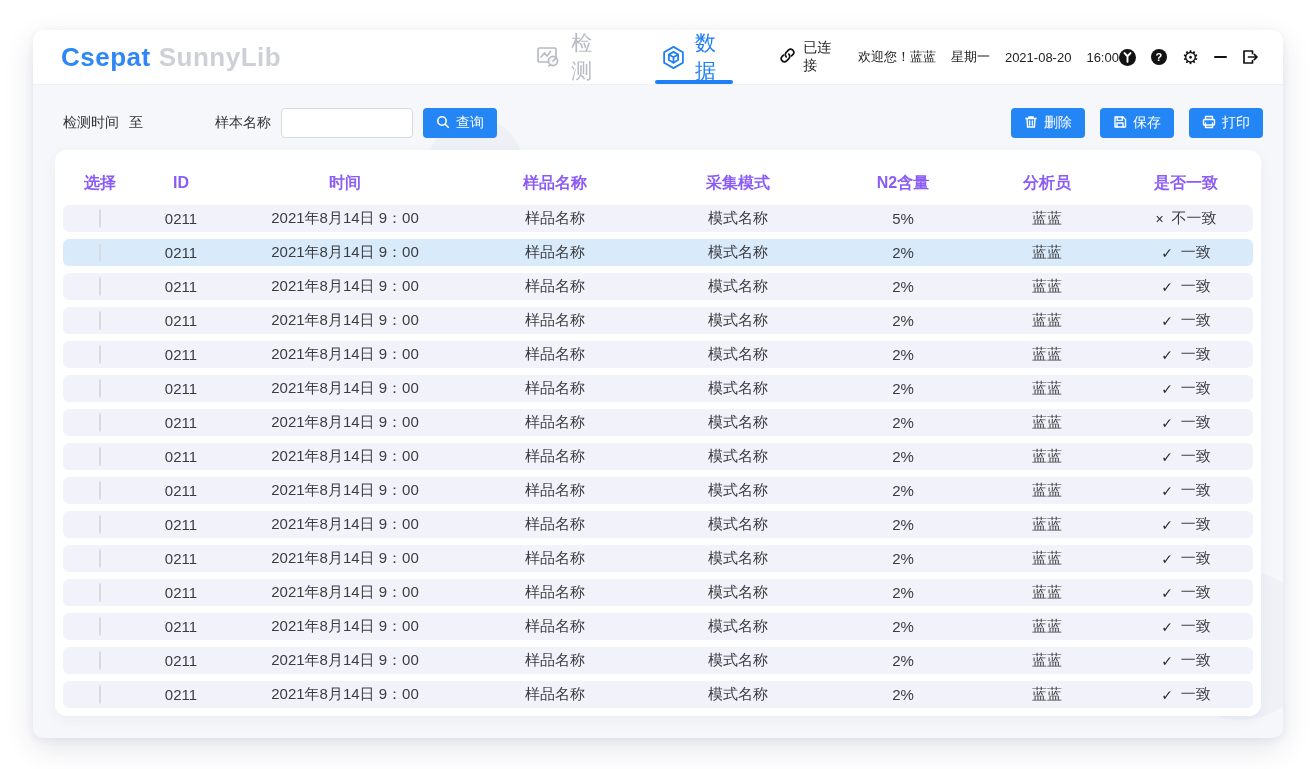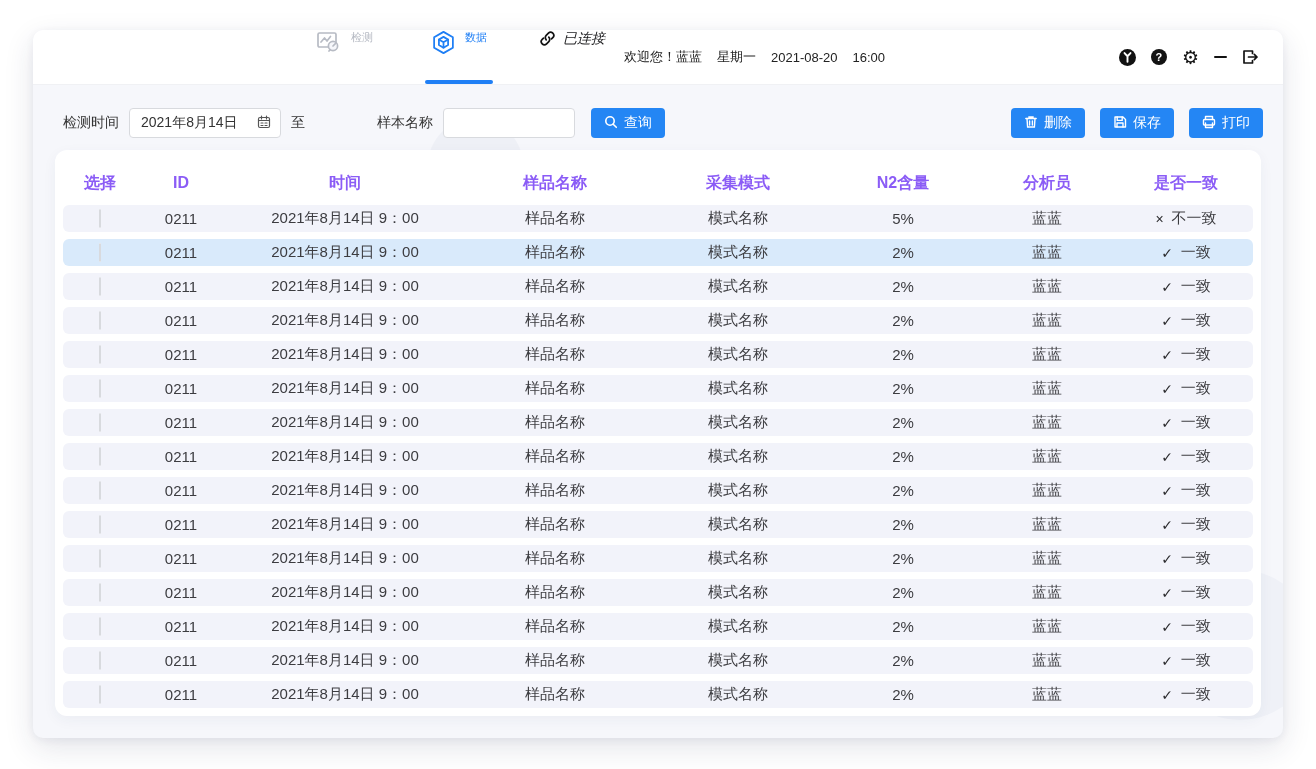--- a/index.html
+++ b/index.html
@@ -16,29 +16,29 @@
   .app-header {
     position:relative; z-index:3; height:55px; background:#ffffff;
     display:flex; align-items:stretch; padding:0 24px 0 28px;
     border-bottom:1px solid #f0f1f4;
   }
   .logo { display:flex; align-items:center; gap:8px; font-size:26px; font-weight:bold; letter-spacing:.5px; }
   .logo .primary { color:#2e86f7; }
   .logo .secondary { color:#cdd0d6; font-weight:600; }
 
   .main-nav { display:flex; align-items:stretch; gap:58px; margin-left:255px; }
-  .nav-item { display:flex; align-items:flex-start; gap:9px; font-size:11px; color:#b7bbc4; cursor:pointer; position:relative; }
+  .nav-item { display:flex; align-items:center; gap:9px; font-size:21px; color:#b7bbc4; cursor:pointer; position:relative; }
   .nav-item .nav-ico { display:flex; }
   .nav-item.active { color:#1f7ff5; }
   .nav-item.active::after {
     content:""; position:absolute; left:-6px; right:-6px; bottom:0; height:4px;
     background:#1f7ff5; border-radius:2px;
   }
 
-  .connection { display:flex; gap:7px; margin-left:52px; font-size:14px; color:#1c1c1e;font-style:italic; }
+  .connection { display:flex; align-items:center; gap:7px; margin-left:52px; font-size:14px; color:#1c1c1e; }
 
   .welcome-block { display:flex; align-items:center; gap:15px; margin-left:19px; font-size:13px; color:#222; white-space:nowrap; }
 
   .win-icons { display:flex; align-items:center; gap:15px; margin-left:auto; }
   .win-icons .wi { display:flex; align-items:center; justify-content:center; cursor:pointer; }
   .circle-glyph {
     width:16px; height:16px; border-radius:50%; background:#121212; color:#fff;
     font-size:11px; font-weight:bold; display:flex; align-items:center; justify-content:center;
   }
   .gear-glyph { font-size:19px; color:#121212; line-height:1; font-family:"DejaVu Sans",sans-serif; }
@@ -66,21 +66,21 @@
   .text-input {
     width:132px; height:30px; margin-left:10px; padding:0 8px;
     background:#fff; border:1px solid #d8dade; border-radius:4px; font-size:14px; color:#333;
   }
   .btn {
     display:flex; align-items:center; justify-content:center; gap:6px;
     height:30px; padding:0 13px; background:#2486f4; color:#fff;
     border:none; border-radius:4px; font-size:14px; cursor:pointer;
     font-family:"Liberation Sans","DejaVu Sans",sans-serif;
   }
-  .query-btn { margin-left:16px;align-items:center; }
+  .query-btn { margin-left:10px;align-items:center; }
   .action-group { display:flex; gap:15px; margin-left:auto; }
 
   
   .table-card {
     position:relative; z-index:1;
     margin:12px 22px 0 22px; height:566px;
     background:#ffffff; border-radius:12px;
     box-shadow:0 4px 14px rgba(40,50,90,.05);
     padding:14px 8px 0 8px;
   }
@@ -103,20 +103,24 @@
   }
   .status-cell { display:flex; align-items:center; justify-content:center; gap:8px; }
   .status-icon { font-size:14px; color:#2b2b2e; }
 </style>
 </head>
 <body>
 
 <div class="app-window">
 
   <div class="app-header">
+    <div class="logo">
+      <span class="primary">Csepat</span>
+      <span class="secondary">SunnyLib</span>
+    </div>
 
     <div class="main-nav">
       <div class="nav-item">
         <span class="nav-ico">
           <svg width="26" height="24" viewBox="0 0 26 24" fill="none" stroke="#b7bbc4" stroke-width="1.7" stroke-linecap="round" stroke-linejoin="round">
             <rect x="2" y="3" width="18" height="14" rx="1.5"></rect>
             <path d="M5 12 l3.5-4 2.5 3 3.5-4.5"></path>
             <circle cx="17" cy="16" r="4.6" fill="#f6f7fb"></circle>
             <path d="M17 16 l2.6-2.6"></path>
             <path d="M13 21 l1.2-1.4"></path>
@@ -177,30 +181,20 @@
       </span>
     </div>
   </div>
 
   <div class="deco-circle deco-1"></div>
   <div class="deco-circle deco-2"></div>
 
   <div class="filter-bar">
     <span class="filter-label">检测时间</span>
 
-    <div class="date-input">
-      <span>2021年8月14日</span>
-      <span>
-        <svg width="14" height="14" viewBox="0 0 14 14" fill="none" stroke="#555" stroke-width="1.2" stroke-linecap="round">
-          <rect x="1.5" y="2.5" width="11" height="10" rx="1.5"></rect>
-          <path d="M4.5 1 v3 M9.5 1 v3 M1.5 5.5 h11"></path>
-          <path d="M4 8 h2 M8 8 h2 M4 10.5 h2 M8 10.5 h2"></path>
-        </svg>
-      </span>
-    </div>
 
     <span class="to-label">至</span>
 
 
     <span class="filter-label sample-label">样本名称</span>
     <input class="text-input" type="text" value="" style="">
 
     <button class="btn query-btn">
       <span>
         <svg width="14" height="14" viewBox="0 0 14 14" fill="none" stroke="#ffffff" stroke-width="1.6" stroke-linecap="round">

